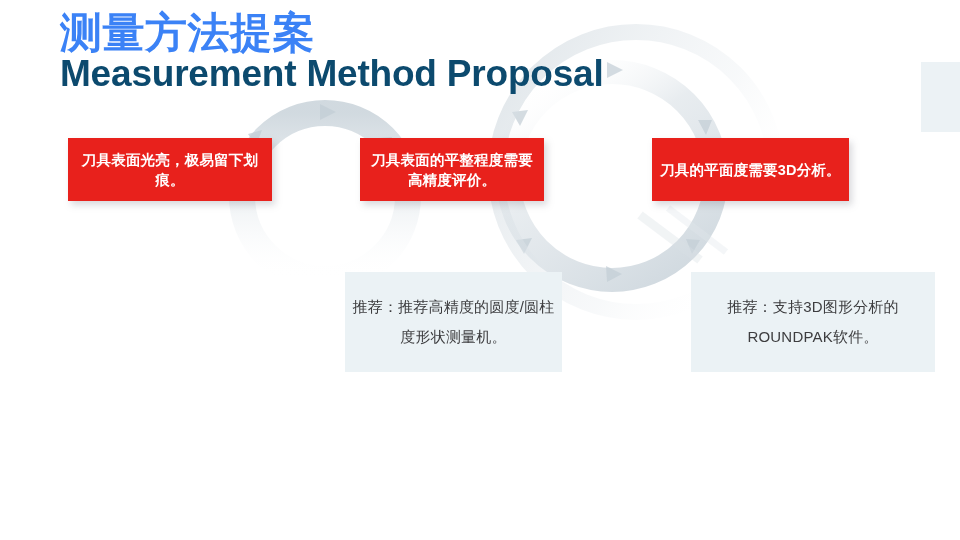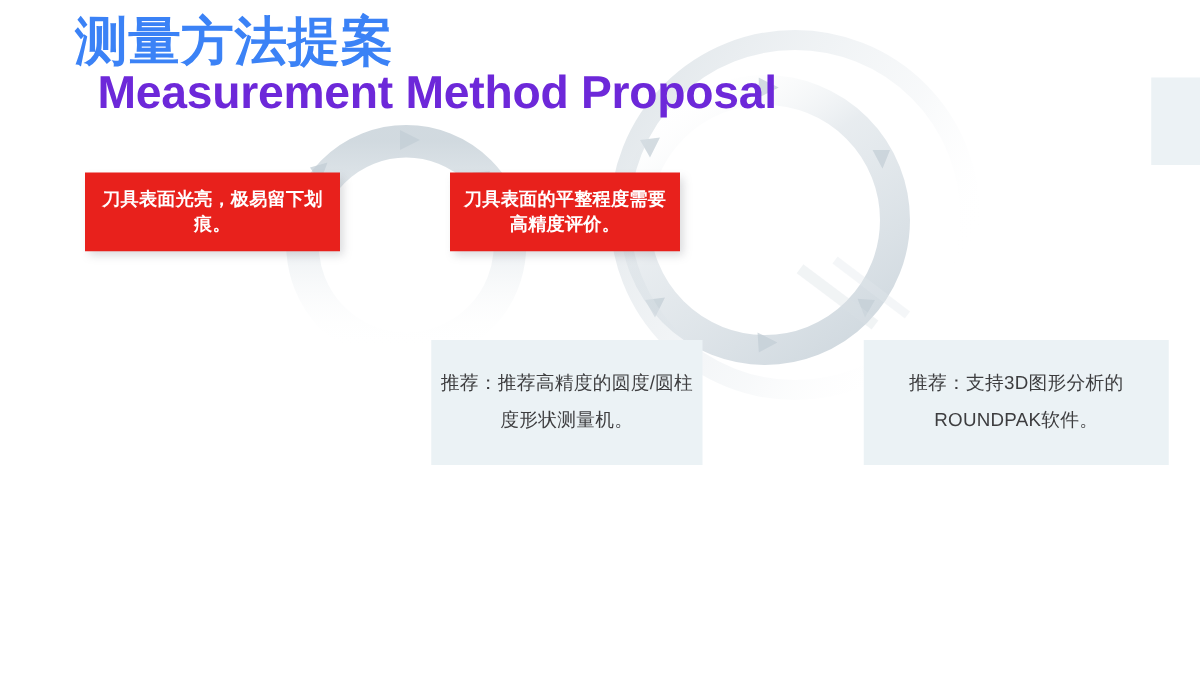--- a/index.html
+++ b/index.html
@@ -54,25 +54,24 @@
     line-height: 42px;
     font-weight: bold;
     color: #3b82f6;
     letter-spacing: 0.5px;
     white-space: nowrap;
   }
   .title-en {
     font-size: 37px;
     line-height: 44px;
     font-weight: bold;
-    color: #6d28d9;
+    color: #0c4a6e;
     letter-spacing: -0.2px;
     white-space: nowrap;
     margin-top: -2px;
-    margin-left: 18px;
   }
 
   
   .red-row {
     position: absolute;
     left: 0;
     top: 138px;
     width: 960px;
     height: 64px;
     padding-left: 44px;
@@ -193,20 +192,23 @@
     <div class="title-en">Measurement Method Proposal</div>
   </div>
 
   <div class="red-row">
     <div class="red-card red-1">
       <span class="txt">刀具表面光亮，极易留下划痕。</span>
     </div>
     <div class="red-card red-2">
       <span class="txt">刀具表面的平整程度需要高精度评价。</span>
     </div>
+    <div class="red-card red-3">
+      <span class="txt">刀具的平面度需要3D分析。</span>
+    </div>
   </div>
 
   <div class="blue-row">
     <div class="blue-card blue-2">
       <span class="txt">推荐：推荐高精度的圆度/圆柱度形状测量机。</span>
     </div>
     <div class="blue-card blue-3">
       <span class="txt">推荐：支持3D图形分析的ROUNDPAK软件。</span>
     </div>
 

